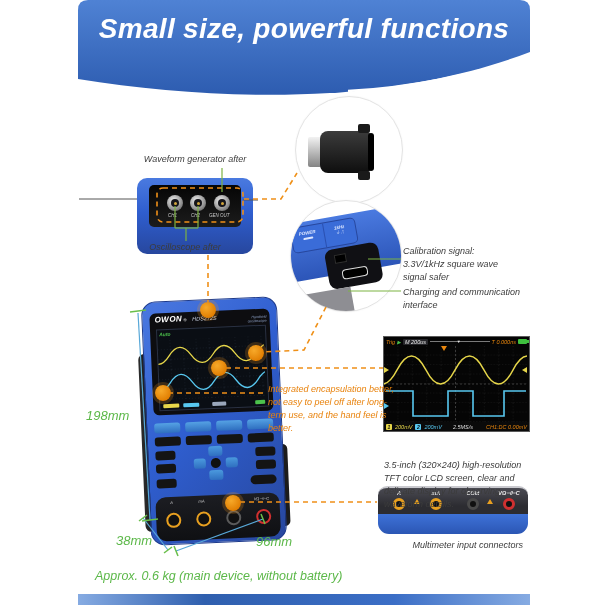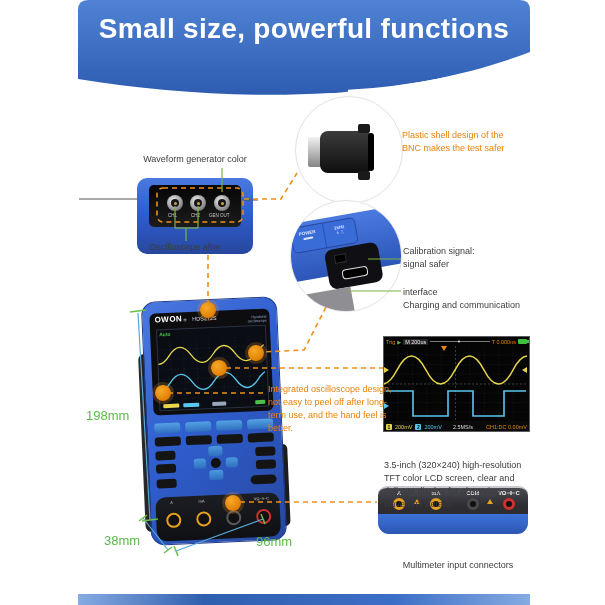--- a/index.html
+++ b/index.html
@@ -1,17 +1,17 @@
 <!DOCTYPE html>
 <html><head>
 <meta charset="utf-8">
 <style>
   html,body{margin:0;padding:0;background:#fff;}
   #page{position:relative;width:605px;height:605px;background:#fff;overflow:hidden;
-        font-family:"Liberation Sans",sans-serif;color:#3c3c3c;}
+        font-family:"Liberation Sans",sans-serif;color:#3c3c3c;font-style:italic;}
   .abs{position:absolute;}
   
   .banner{left:78px;top:0;width:452px;height:100px;z-index:2;}
   .banner-title{left:78px;top:13px;width:452px;text-align:center;color:#fff;
     font-size:28px;font-weight:bold;letter-spacing:.3px;z-index:3;}
   
   .circle{border-radius:50%;background:#fff;border:1px solid #e3e3e3;overflow:hidden;z-index:2;
     box-shadow:0 0 0 1px rgba(0,0,0,0.01);}
   #bnc-circle{left:295px;top:96px;width:106px;height:106px;}
   #cal-circle{left:290px;top:200px;width:110px;height:110px;}
@@ -110,42 +110,41 @@
 
   <div class="abs circle" id="bnc-circle">
     <div class="abs" style="left:0;top:0;width:106px;height:106px;">
       <div class="abs" style="left:12px;top:40px;width:14px;height:30px;border-radius:2px;background:linear-gradient(180deg,#f2f2f2,#848484);"></div>
       <div class="abs" style="left:24px;top:34px;width:52px;height:42px;border-radius:8px;background:linear-gradient(180deg,#3c3c3c,#0e0e0e);"></div>
       <div class="abs" style="left:62px;top:27px;width:12px;height:9px;border-radius:2px;background:#1a1a1a;"></div>
       <div class="abs" style="left:62px;top:74px;width:12px;height:9px;border-radius:2px;background:#1a1a1a;"></div>
       <div class="abs" style="left:72px;top:36px;width:6px;height:38px;border-radius:3px;background:#000;"></div>
     </div>
   </div>
-  <div class="abs note orange" style="left:402px;top:129px;width:118px;">Plastic shell design of the BNC makes the test safer</div>
 
   <div class="abs" id="topview">
     <div class="tv-body"></div>
     <div class="tv-panel"></div>
     <div class="tvc" style="left:30px;top:17px;">
         <div class="hole"></div>
         <div class="pin"></div>
       </div>
     <div class="tvc" style="left:53px;top:17px;">
         <div class="hole"></div>
         <div class="pin"></div>
       </div>
     <div class="tvc" style="left:77px;top:17px;">
         <div class="hole"></div>
         <div class="pin"></div>
       </div>
     <div class="tv-portlabel" style="left:31px;top:35px;">CH1</div>
     <div class="tv-portlabel" style="left:54px;top:35px;">CH2</div>
     <div class="tv-portlabel" style="left:72px;top:35px;">GEN OUT</div>
   </div>
-  <div class="abs note" style="left:140px;top:153px;width:110px;text-align:center;">Waveform generator color</div>
+  <div class="abs note" style="left:140px;top:153px;width:110px;text-align:center;">Waveform generator after</div>
   <div class="abs note" style="left:130px;top:241px;width:110px;text-align:center;">Oscilloscope after</div>
 
   <div class="abs circle" id="cal-circle">
     <div class="cal-inner">
       <div class="abs" style="left:-8px;top:14px;width:130px;height:58px;border-radius:12px;background:linear-gradient(180deg,#4a7ae0,#2c55b8);"></div>
       <div class="abs" style="left:4px;top:18px;width:64px;height:24px;border-radius:5px;background:#3a6cd8;border:1px solid #27479e;display:flex;">
         <div style="flex:1;text-align:center;border-right:1px solid #2a50b0;">
           <div style="font-size:4.5px;color:#dce6ff;margin-top:4px;font-weight:bold;">POWER</div>
           <div style="margin:2px auto 0;width:10px;height:2px;background:#dce6ff;border-radius:1px;"></div>
         </div>
@@ -156,25 +155,26 @@
       </div>
       <div class="abs" style="left:34px;top:46px;width:54px;height:40px;border-radius:8px;background:#101014;">
         <div class="abs" style="left:9px;top:6px;width:10px;height:7px;background:#000;border:1px solid #2e2e2e;"></div>
         <div class="abs" style="left:14px;top:22px;width:24px;height:8px;border:1.3px solid #dcdcdc;border-radius:4px;background:#000;"></div>
       </div>
       <div class="abs" style="left:-6px;top:86px;width:60px;height:30px;background:#8e8e93;"></div>
     </div>
   </div>
   <div class="abs note" style="left:403px;top:245px;width:128px;">
     <div>Calibration signal:</div>
+    <div>3.3V/1kHz square wave</div>
     <div>signal safer</div>
   </div>
   <div class="abs note" style="left:403px;top:286px;width:128px;">
+    <div>Charging and communication</div>
     <div>interface</div>
-    <div>Charging and communication</div>
   </div>
 
   <div class="abs" id="device">
     <div class="dev-grip-l"></div>
     <div class="dev-grip-r"></div>
     <div class="dev-body"></div>
     <div class="dev-bezel">
       <div class="dev-logo-row">
         <span class="dev-brand">OWON</span>
         <span class="dev-reg">®</span>
@@ -230,21 +230,21 @@
       <div class="jl" style="left:36px;">mA</div>
       <div class="jl" style="left:66px;">COM</div>
       <div class="jl" style="left:96px;">VΩ⊣⊢C</div>
       <div class="jackc" style="left:10px;border:2.5px solid #e8a020;"></div>
       <div class="jackc" style="left:40px;border:2.5px solid #e8a020;"></div>
       <div class="jackc" style="left:70px;border:2.5px solid #5a5a5a;"></div>
       <div class="jackc" style="left:100px;border:2.5px solid #d03030;"></div>
     </div>
   </div>
 
-  <div class="abs note orange" style="left:268px;top:383px;width:128px;">Integrated oscilloscope design, not easy to peel off after long-term use, and the hand feel is better.</div>
+  <div class="abs note orange" style="left:268px;top:383px;width:128px;">Integrated encapsulation better, not easy to peel off after long-term use, and the hand feel is better.</div>
 
   <div class="abs" id="lcd">
     <div class="lcd-topbar">
       <span style="color:#e8860d;">Trig</span>
       <span style="color:#4cc24c;font-size:5px;">▶</span>
       <span class="lcd-tb-box">M 200us</span>
       <span class="lcd-slider">
           <span class="tick">▼</span>
         </span>
       <span style="color:#e8860d;">T 0.000ns</span>
@@ -292,25 +292,26 @@
       </div>
       <div class="mm-cell" style="left:114px;">
         <div class="mm-lab">VΩ⊣⊢C</div>
         <div class="mm-jack" style="border:3px solid #d03030;"></div>
       </div>
       <div class="warn-tri" style="left:36px;top:11px;"></div>
       <div class="warn-tri" style="left:109px;top:11px;"></div>
     </div>
     <div class="mm-bot"></div>
   </div>
-  <div class="abs note" style="left:393px;top:539px;width:130px;text-align:center;margin-top:20px;">Multimeter input connectors</div>
+  <div class="abs note" style="left:393px;top:539px;width:130px;text-align:right;">Multimeter input connectors</div>
 
   <div class="abs dim green-label" style="left:86px;top:408px;">198mm</div>
-  <div class="abs dim green-label" style="left:104px;top:533px;">38mm</div>
+  <div class="abs dim green-label" style="left:116px;top:533px;">38mm</div>
   <div class="abs dim green-label" style="left:256px;top:534px;">96mm</div>
+  <div class="abs green-label" id="weight">Approx. 0.6 kg (main device, without battery)</div>
 
   <div class="abs" id="footer"></div>
 
   <svg class="abs" id="lines" viewBox="0 0 605 605">
     <g stroke="#555" stroke-width="1">
       <line x1="79" y1="199" x2="137" y2="199"></line>
       <line x1="243" y1="200" x2="258" y2="200"></line>
     </g>
     <g stroke="#ef9018" stroke-width="1.6" fill="none" stroke-dasharray="5,4">
       <rect x="157" y="188" width="86" height="34" rx="6"></rect>

